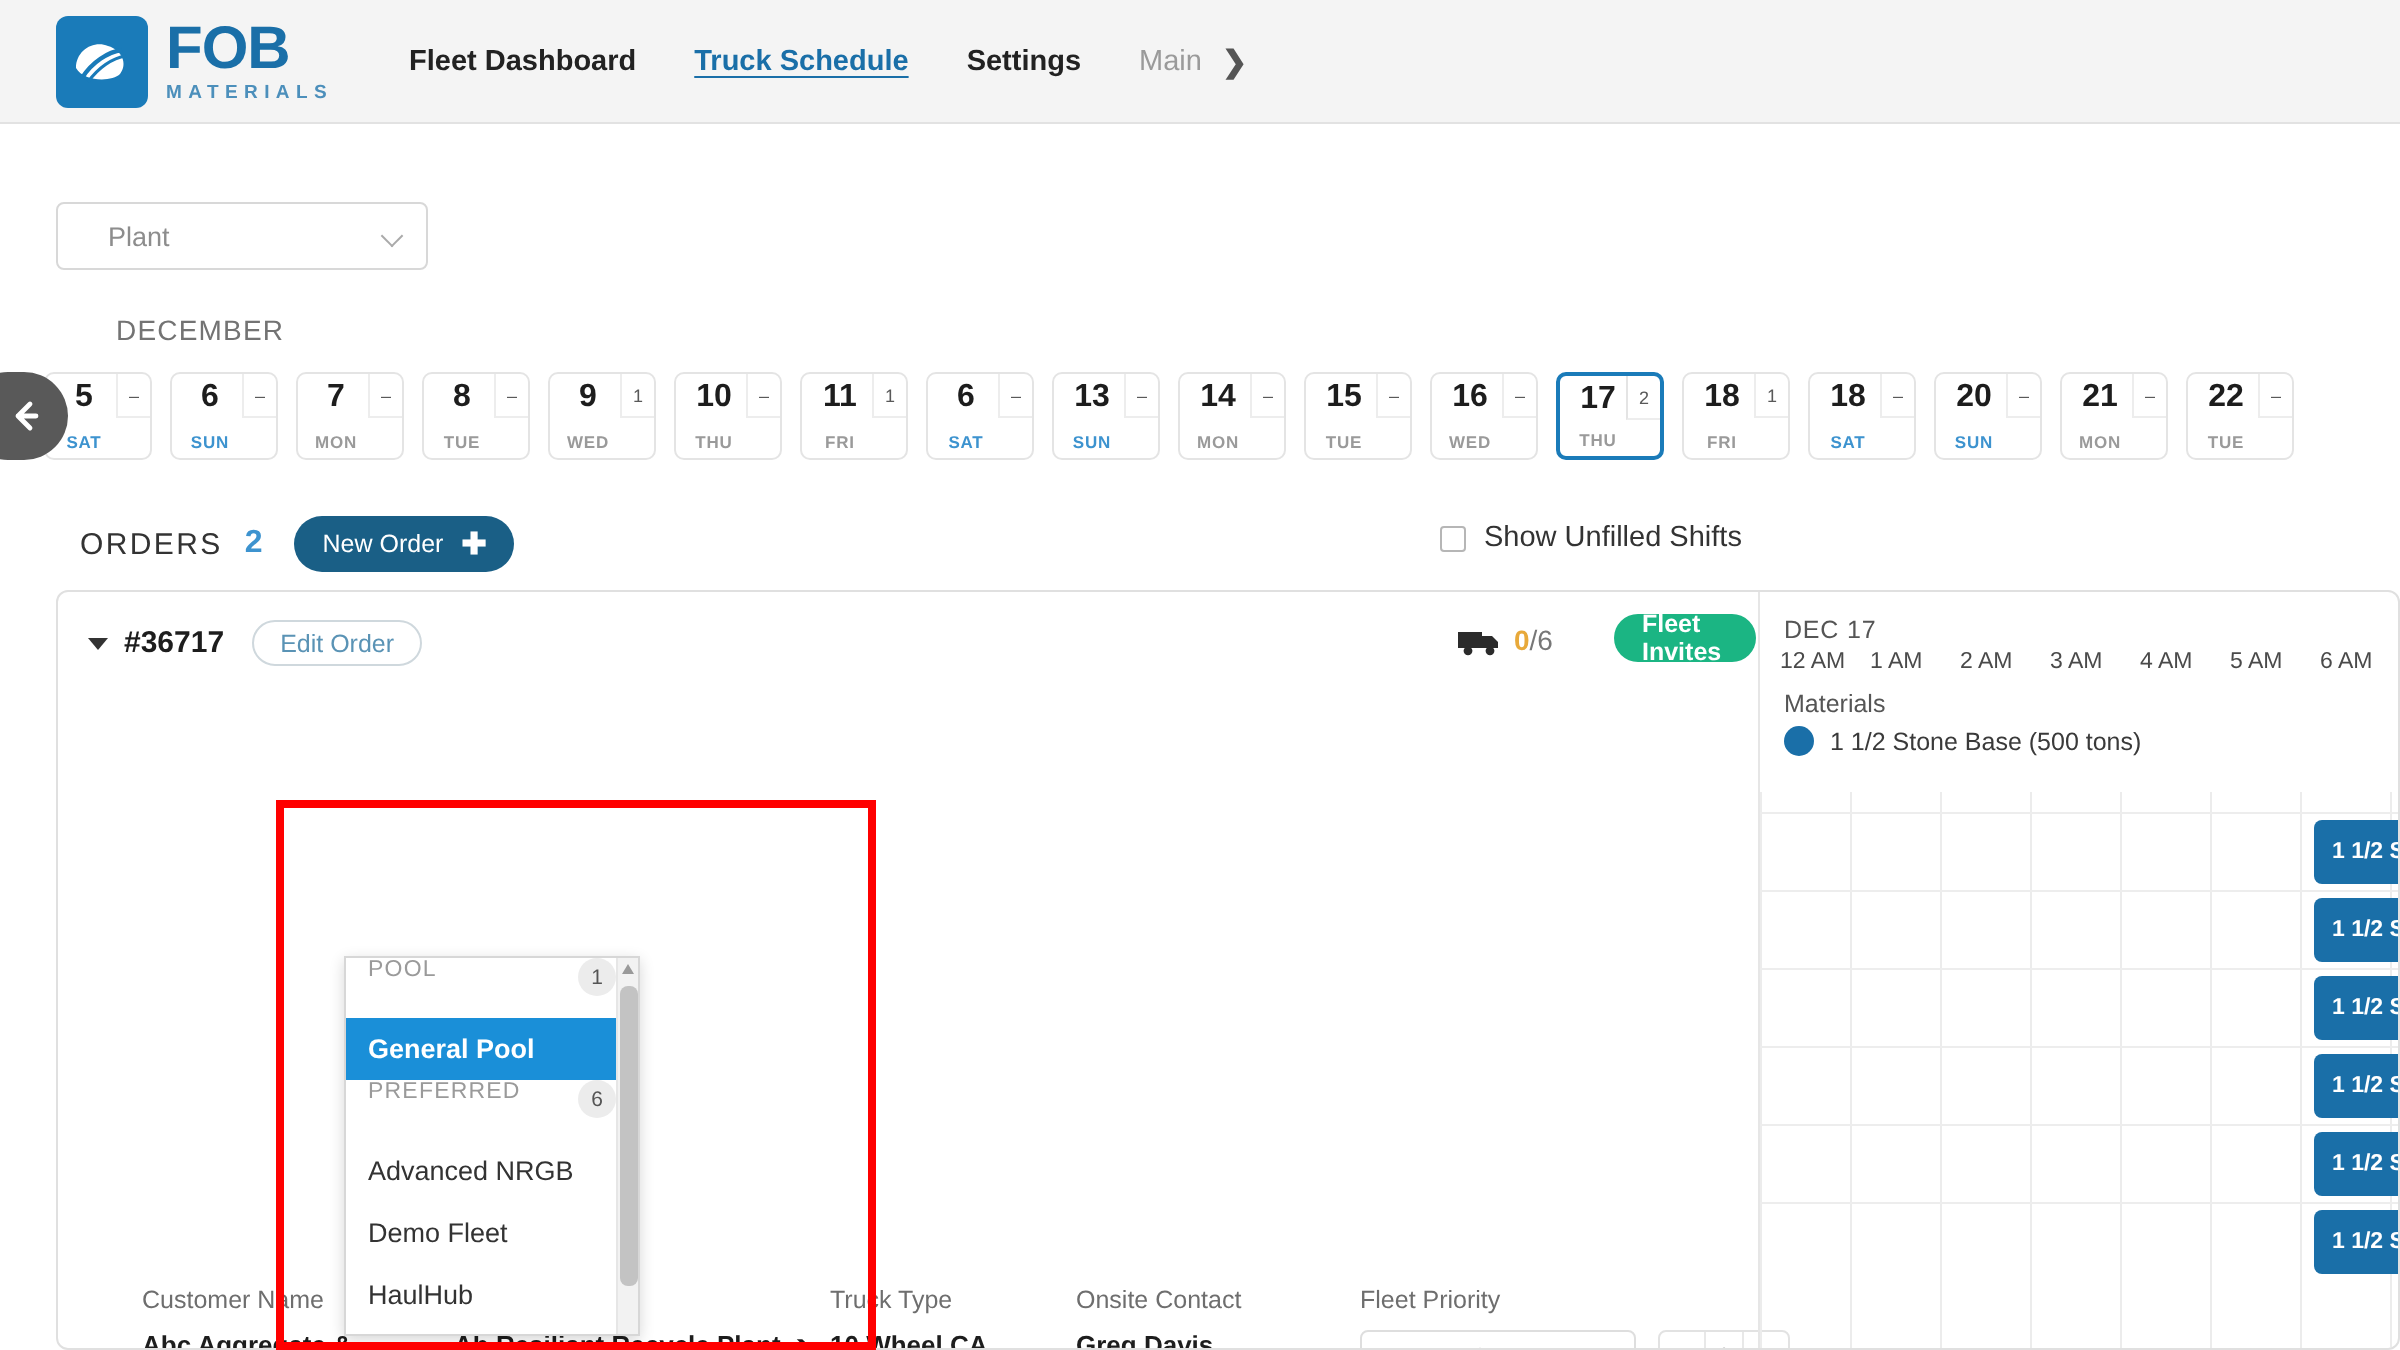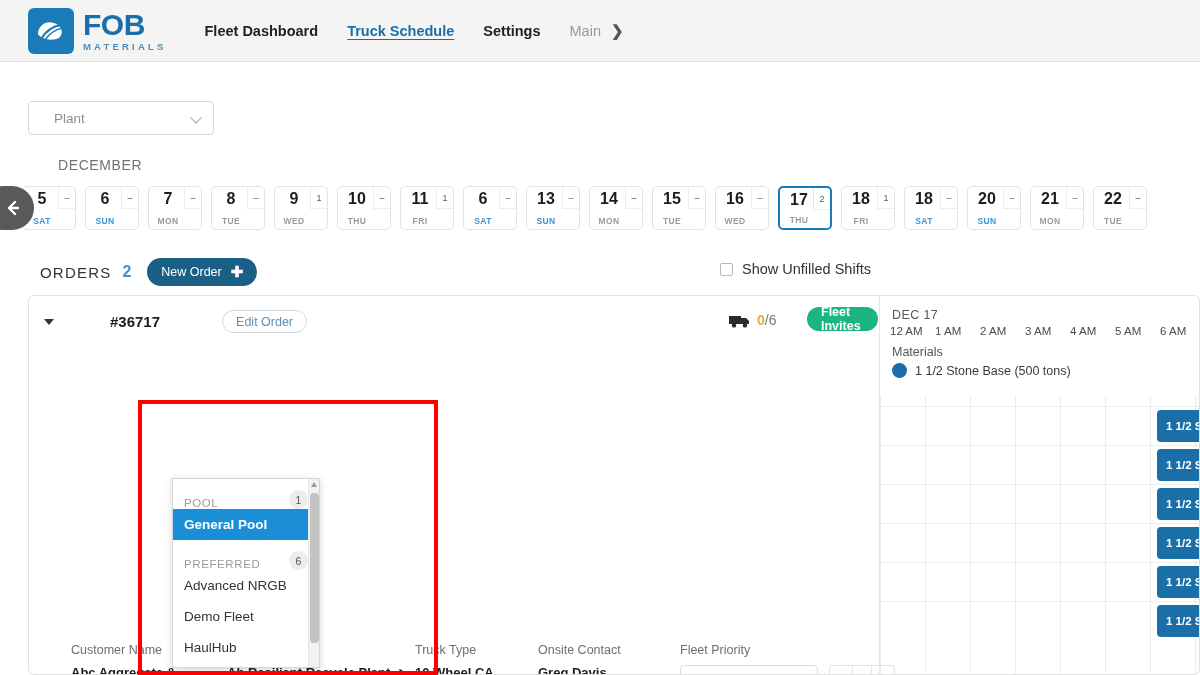--- a/index.html
+++ b/index.html
@@ -93,21 +93,21 @@
   .unfilled span { font-size:14.5px; color:#333; margin-left:9px; }
 
   
   .order-card {
     position:absolute; top:295px; left:28px; width:1172px; height:380px;
     background:#fff; border:1px solid #e0e0e0; border-radius:6px; overflow:hidden;
   }
   .oc-left { position:absolute; top:0; left:0; width:849px; height:380px; }
   .oc-right { position:absolute; top:0; left:850px; width:322px; height:380px; border-left:1px solid #e6e6e6; }
 
-  .oc-head { position:absolute; top:14px; left:15px; display:flex; align-items:center;gap:48px; }
+  .oc-head { position:absolute; top:14px; left:15px; display:flex; align-items:center; }
   .tri { width:0;height:0;border-left:5px solid transparent;border-right:5px solid transparent;border-top:6px solid #333; margin-right:8px; cursor:pointer;}
   .oc-id { font-size:15px; font-weight:bold; color:#1d1d1d; }
   .edit-btn {
     margin-left:14px; height:23px; border:1px solid #cfd8dd; border-radius:13px; background:#fff;
     color:#5a93b5; font-size:12.5px; display:flex; align-items:center; padding:0 13px; cursor:pointer;
   }
 
   .truck-count { position:absolute; top:16px; left:700px; display:flex; align-items:center; }
   .tc-num { font-size:14px; color:#e8a93a; font-weight:bold; margin-left:6px; }
   .tc-den { font-size:14px; color:#777; }
@@ -128,21 +128,21 @@
   .stepper { position:absolute; top:369px; left:800px; height:28px; display:flex; align-items:center; border:1px solid #e2e2e2; border-radius:4px; }
   .st-btn { width:22px; height:26px; display:flex;align-items:center;justify-content:center; font-size:14px; color:#777; cursor:pointer; }
   .st-val { width:20px; text-align:center; font-size:13px; color:#333; border-left:1px solid #e8e8e8; border-right:1px solid #e8e8e8; height:26px; line-height:26px; }
 
   
   .dd {
     position:absolute; top:478px; left:172px; width:148px; height:190px;
     background:#fff; border:1px solid #d7d7d7; box-shadow:0 2px 7px rgba(0,0,0,0.16);
     z-index:40; overflow:hidden;
   }
-  .dd-group { display:flex; align-items:flex-end; height:30px; padding:0 11px; }
+  .dd-group { display:flex; align-items:flex-start; height:30px; padding:0 11px; }
   .dd-group .lbl { font-size:11.5px; color:#9a9a9a; letter-spacing:0.6px; flex:1; }
   .dd-group .cnt {
     width:19px;height:19px;border-radius:10px;background:#ececec;color:#555;
     font-size:10.5px; display:flex;align-items:center;justify-content:center;
   }
   .dd-item { height:31px; display:flex; align-items:center; padding:0 11px; font-size:13.5px; color:#333; cursor:pointer; }
   .dd-item.sel { background:#1a8fd8; color:#fff; font-weight:bold; }
   .dd-scrollbar { position:absolute; top:0; right:0; width:11px; height:190px; background:#f2f2f2; border-left:1px solid #e6e6e6; cursor:pointer;}
   .dd-thumb { position:absolute; top:14px; left:1px; width:9px; height:150px; background:#c3c3c3; border-radius:4px; }
   .dd-uparrow { position:absolute; top:3px; left:2px; width:0;height:0;border-left:3.5px solid transparent;border-right:3.5px solid transparent;border-bottom:5px solid #9a9a9a; }

